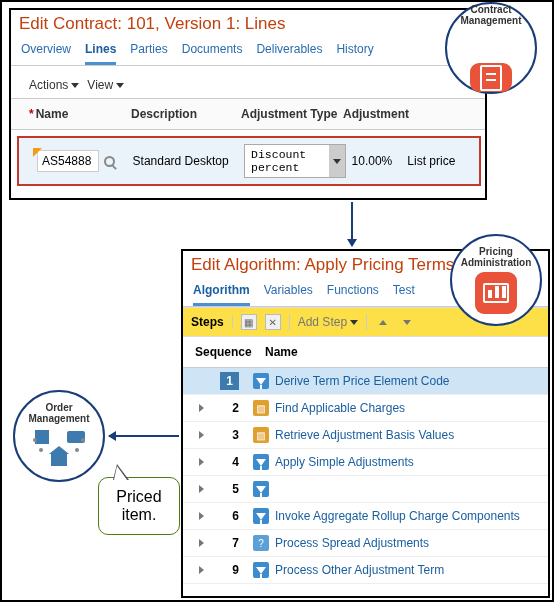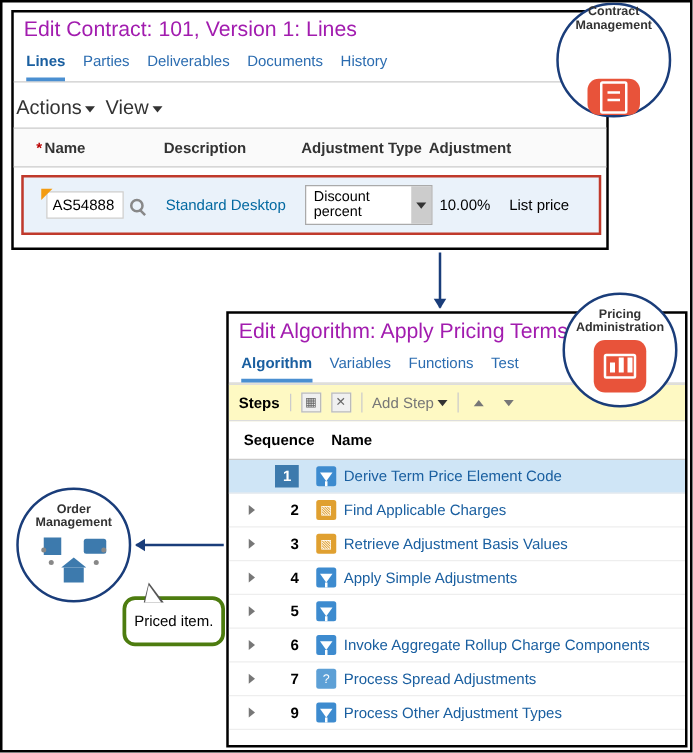--- a/index.html
+++ b/index.html
@@ -17,38 +17,38 @@
     background: #fff;
     border: 2px solid #000;
   }
   
   .contract-panel {
     left: 7px; top: 6px;
     width: 478px; height: 192px;
   }
   .panel-title {
     font-size: 17px;
-    color: #a21caf;
+    color: #c2410c;
     padding: 4px 8px 2px 8px;
     font-weight: 400;
   }
   .tabs {
     display: flex;
     gap: 14px;
     padding: 2px 10px 0 10px;
     border-bottom: 1px solid #ccc;
     font-size: 12px;
   }
   .tab { color: #2b6cb0; padding: 4px 0 6px 0; cursor: pointer; }
   .tab.active { color: #1a5fa0; border-bottom: 3px solid #4a8fd1; font-weight: 600; text-align: center; }
   .toolbar1 {
     display: flex;
     gap: 8px;
-    padding: 12px 18px 6px 2px;
-    font-size: 16px;
+    padding: 12px 18px 6px 18px;
+    font-size: 12px;
     color: #333;
   }
   .menu-btn { display: inline-flex; align-items: center; gap: 3px; cursor: pointer; }
   .caret-down {
     display: inline-block;
     width: 0; height: 0;
     border-left: 4px solid transparent;
     border-right: 4px solid transparent;
     border-top: 5px solid #333;
   }
@@ -101,22 +101,22 @@
     vertical-align: middle;
   }
   .search-ic::after {
     content: "";
     position: absolute;
     width: 6px; height: 2px;
     background: #888;
     transform: rotate(45deg);
     bottom: -3px; right: -4px;
   }
-  .cel-desc { width: 112px; color: #0369a1; }
-  .cel-adjtype { width: 108px; }
+  .cel-desc { width: 112px; color: #000000; }
+  .cel-adjtype { width: 108px; font-family: Liberation Mono, monospace; }
   .select {
     display: inline-flex;
     border: 1px solid #aaa;
     background: #fff;
   }
   .select-text { padding: 3px 6px; width: 84px; font-size: 11.5px;}
   .select-btn {
     width: 16px; background: #ccc;
     display: flex; align-items: center; justify-content: center;
   }
@@ -128,21 +128,21 @@
     width: 369px; height: 349px;
     overflow: hidden;
   }
   .toolbar2 {
     display: flex;
     align-items: center;
     gap: 8px;
     padding: 6px 8px;
     border-top: 1px solid #ddd;
     border-bottom: 1px solid #ddd;
-    background: #fef9c3;
+    background: #fde047;
   }
   .steps-lbl { font-weight: 700; padding-right: 8px; border-right: 1px solid #ccc; }
   .tbtn {
     width: 16px; height: 16px;
     border: 1px solid #bbb;
     background: #f0f0f0;
     display: inline-flex; align-items: center; justify-content: center;
     font-size: 10px; color: #666;
   }
   .arrow-up { width:0;height:0;border-left:4px solid transparent;border-right:4px solid transparent;border-bottom:5px solid #777;}
@@ -215,25 +215,25 @@
   .om-truck { position:absolute; width:18px; height:12px; background:#3d7aad; top:3px; right:0; border-radius:2px;}
   .om-house { position:absolute; width:16px; height:12px; background:#3d7aad; bottom:4px; left:18px; }
   .om-house::before { content:""; position:absolute; top:-8px; left:-2px; width:0;height:0;border-left:10px solid transparent;border-right:10px solid transparent;border-bottom:8px solid #3d7aad;}
   .om-dot { position:absolute; width:4px;height:4px;border-radius:50%;background:#888;}
   
   .callout {
     position: absolute;
     left: 96px; top: 475px;
     width: 82px;
     padding: 10px 6px;
-    border: 3px solid #4d7c0f;
+    border: 1px solid #4d7c0f;
     border-radius: 10px;
     background: #fff;
     text-align: center;
-    font-size: 12px;
+    font-size: 16px;
     z-index: 9;
   }
   .callout::before {
     content: "";
     position: absolute;
     top: -14px; left: 14px;
     width: 0; height: 0;
     border-left: 4px solid transparent;
     border-right: 12px solid transparent;
     border-bottom: 16px solid #555;
@@ -296,24 +296,25 @@
     position:relative;
   }
   .funnel-shape::after{content:"";position:absolute;left:-1px;top:0;width:2px;height:4px;background:#fff;}
 </style>
 </head>
 <body>
 
 <div class="panel contract-panel">
   <div class="panel-title">Edit Contract: 101, Version 1: Lines</div>
   <div class="tabs">
+    <span class="tab">Overview</span>
     <span class="tab active">Lines</span>
     <span class="tab">Parties</span>
+    <span class="tab">Documents</span>
     <span class="tab">Deliverables</span>
-    <span class="tab">Documents</span>
     <span class="tab">History</span>
   </div>
   <div class="toolbar1">
     <span class="menu-btn">
       <span>Actions</span>
       <span class="caret-down"></span>
     </span>
     <span class="menu-btn">
       <span>View</span>
       <span class="caret-down"></span>
@@ -437,21 +438,21 @@
         <span class="step-name">Process Spread Adjustments</span>
       </div>
       <div class="step-row">
         <span class="exp">
           <span class="exp-tri"></span>
         </span>
         <span class="seq">9</span>
         <span class="step-icon ic-funnel">
           <span class="funnel-shape"></span>
         </span>
-        <span class="step-name">Process Other Adjustment Types</span>
+        <span class="step-name">Process Other Adjustment Term</span>
       </div>
     </div>
 </div>
 
 <div class="badge badge-cm">
   <div class="badge-label">Contract Management</div>
   <div class="badge-icon">
       <div class="glyph-doc"></div>
     </div>
 </div>

